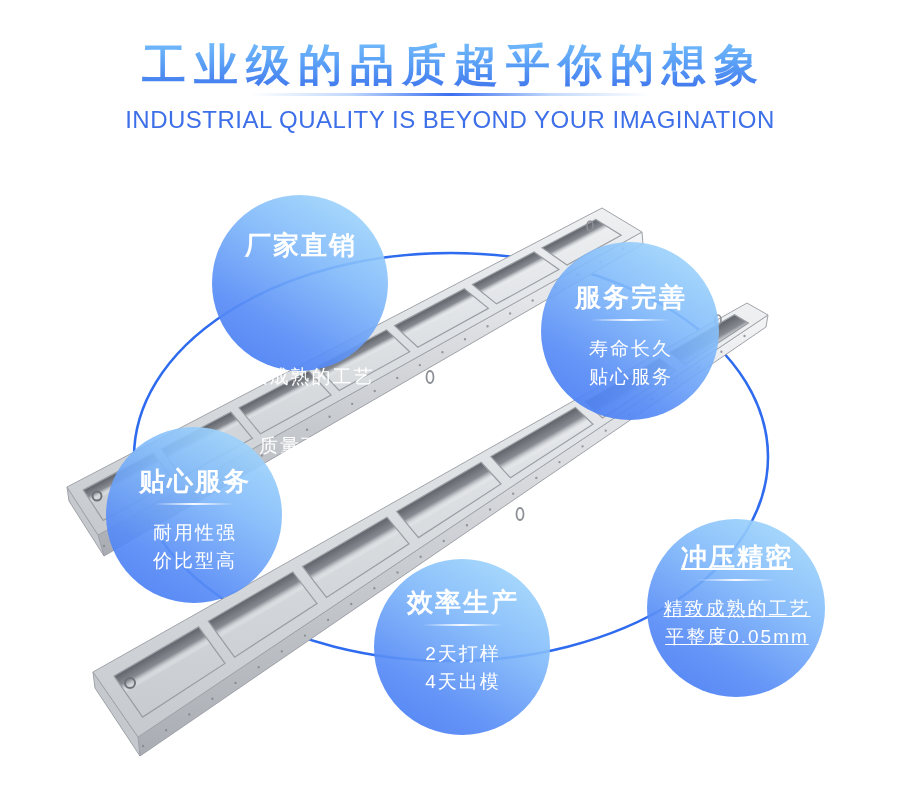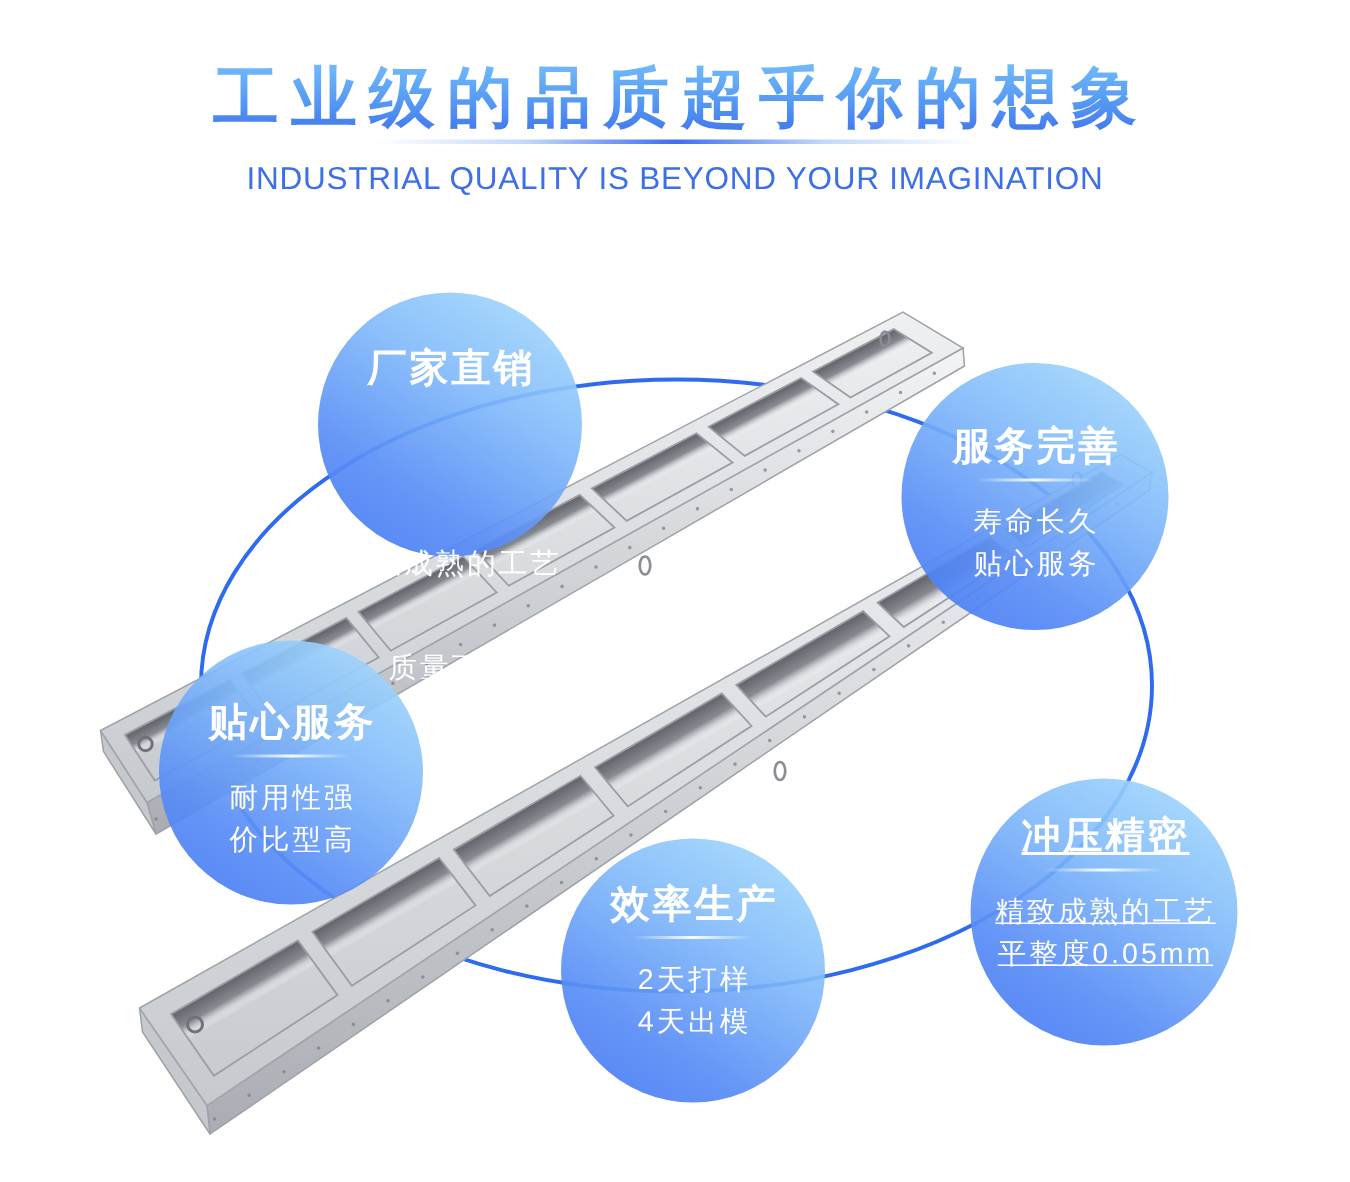--- a/index.html
+++ b/index.html
@@ -12,21 +12,21 @@
       background: linear-gradient(to bottom, #74bdfb 0%, #5a9ff6 45%, #3d73ec 100%);
       -webkit-background-clip: text; background-clip: text; color: transparent; font-family: Liberation Serif, serif;
     }
     .title-rule {
       position: absolute; left: 250px; top: 93px; width: 400px; height: 3px;
       background: linear-gradient(to right, rgba(59,111,240,0) 0%, rgba(120,170,248,0.45) 25%, #3b6ff0 50%, rgba(120,170,248,0.45) 75%, rgba(59,111,240,0) 100%);
       border-radius: 2px;
     }
     .subtitle {
       position: absolute; left: 0; top: 107px; width: 900px; text-align: center;
-      font-size: 21px; line-height: 26px; letter-spacing: 0.5px; color: #3d6fe8;
+      font-size: 24px; line-height: 26px; letter-spacing: 0.5px; color: #3d6fe8;
     }
     svg.scene { position: absolute; left: 0; top: 0; }
     .bubble {
       position: absolute; border-radius: 50%; box-sizing: border-box;
       display: flex; flex-direction: column; align-items: center;
       background: linear-gradient(212deg, rgba(172,224,253,0.93) 0%, rgba(128,185,250,0.90) 38%, rgba(88,140,246,0.92) 72%, rgba(70,122,243,0.94) 100%);
       color: #ffffff; text-align: center;
     }
     .bubble .b-title { font-size: 26px; line-height: 30px; font-weight: bold; letter-spacing: 2px; padding-left: 2px; white-space: nowrap; }
     .bubble .b-rule { width: 80px; height: 2px; margin-top: 7px;
@@ -108,21 +108,21 @@
   </g>
 </svg>
 
 <div class="bubble" style="left:212px; top:195px; width:176px; height:176px; padding-top:35px;gap:41px;">
   <div class="b-title">厂家直销</div>
   <div class="b-rule"></div>
   <div class="b-line first">精致成熟的工艺</div>
   <div class="b-line">质量可靠</div>
 </div>
 
-<div class="bubble" style="left:601px; top:242px; width:178px; height:178px; padding-top:40px;">
+<div class="bubble" style="left:541px; top:242px; width:178px; height:178px; padding-top:40px;">
   <div class="b-title">服务完善</div>
   <div class="b-rule"></div>
   <div class="b-line first">寿命长久</div>
   <div class="b-line">贴心服务</div>
 </div>
 
 <div class="bubble" style="left:106px; top:427px; width:176px; height:176px; padding-top:39px;">
   <div class="b-title">贴心服务</div>
   <div class="b-rule"></div>
   <div class="b-line first">耐用性强</div>

